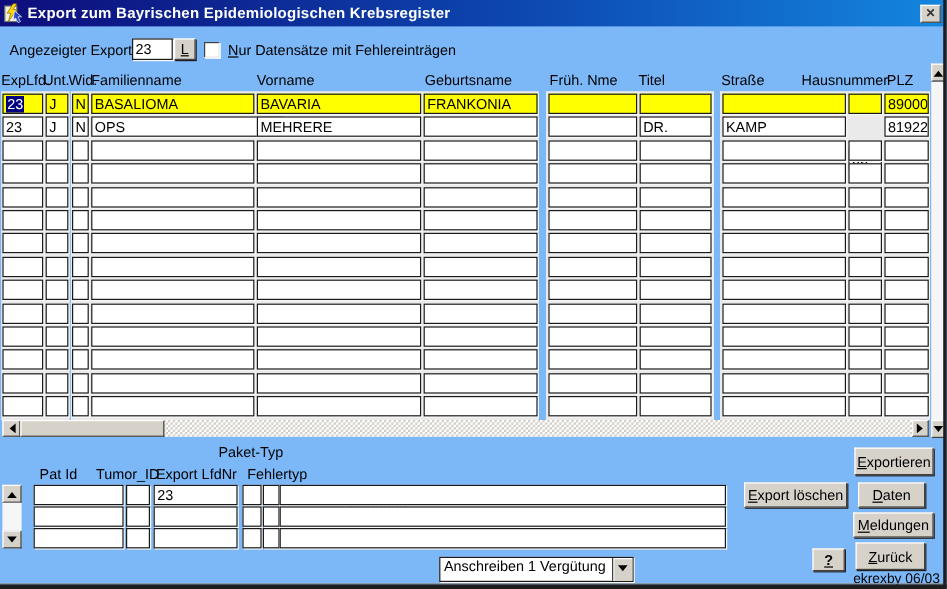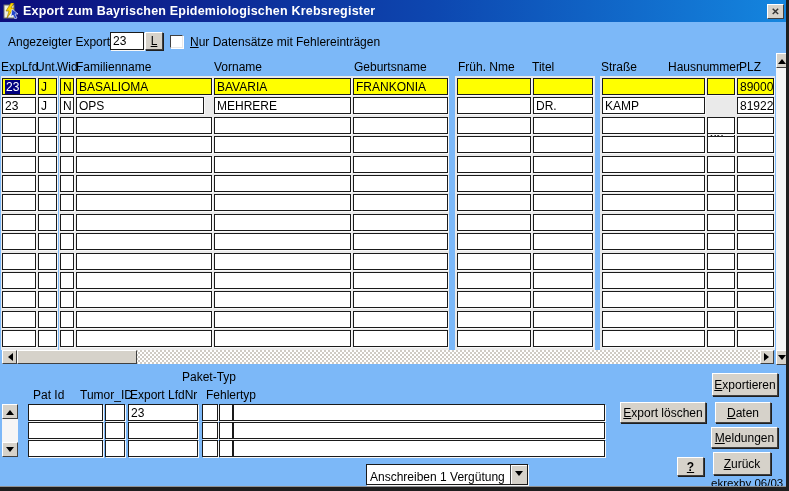--- a/index.html
+++ b/index.html
@@ -45,21 +45,21 @@
     background-image:linear-gradient(45deg,#cfcbc4 25%,transparent 25%,transparent 75%,#cfcbc4 75%),
                      linear-gradient(45deg,#cfcbc4 25%,transparent 25%,transparent 75%,#cfcbc4 75%);
     background-size:4px 4px;background-position:0 0,2px 2px;}
   .thumb{position:absolute;background:#D6D2CA;border:1px solid;border-color:#fff #404040 #404040 #fff;}
   .tl{width:0;height:0;border:4px solid transparent;border-right:5px solid #000;margin-right:3px;}
   .tr{width:0;height:0;border:4px solid transparent;border-left:5px solid #000;margin-left:3px;}
   .tu{width:0;height:0;border:4px solid transparent;border-bottom:5px solid #000;margin-bottom:3px;}
   .td{width:0;height:0;border:4px solid transparent;border-top:5px solid #000;margin-top:3px;}
   
   .dd{position:absolute;background:#fff;border:1px solid #1a1a1a;box-shadow:1px 1px 0 #f8f8f8;
-    display:flex;align-items:flex-end;}
+    display:flex;align-items:flex-start;}
   .dd .ddval{flex:1;padding:0 3px;white-space:nowrap;overflow:hidden;}
   .ddbtn{width:17px;height:100%;background:#D6D2CA;border-left:1px solid #404040;
     box-shadow:inset 1px 1px 0 #fff;display:flex;align-items:center;justify-content:center;}
   
   .edge{position:absolute;}
   u{text-decoration:underline;}
 </style>
 </head>
 <body>
 
@@ -108,21 +108,21 @@
       <div class="c hl" style="left: 214px; top: 78px; width: 137px;">BAVARIA</div>
       <div class="c hl" style="left: 353px; top: 78px; width: 95px;">FRANKONIA</div>
       <div class="c hl" style="left: 457px; top: 78px; width: 74px;"></div>
       <div class="c hl" style="left: 533px; top: 78px; width: 60px;"></div>
       <div class="c hl" style="left: 602px; top: 78px; width: 103px;"></div>
       <div class="c hl" style="left: 707px; top: 78px; width: 28px;"></div>
       <div class="c hl" style="left: 737px; top: 78px; width: 37px;">89000</div>
       <div class="c" style="left: 2px; top: 97px; width: 34px;">23</div>
       <div class="c" style="left: 38px; top: 97px; width: 19px;">J</div>
       <div class="c" style="left: 60px; top: 97px; width: 14px;">N</div>
-      <div class="c" style="left: 76px; top: 97px; width: 128px;">OPS</div>
+      <div class="c" style="left: 76px; top: 97px; width: 160px;">OPS</div>
       <div class="c" style="left: 214px; top: 97px; width: 137px;">MEHRERE</div>
       <div class="c" style="left: 353px; top: 97px; width: 95px;"></div>
       <div class="c" style="left: 457px; top: 97px; width: 74px;"></div>
       <div class="c" style="left: 533px; top: 97px; width: 60px;">DR.</div>
       <div class="c" style="left: 602px; top: 97px; width: 103px;">KAMP</div>
       <div class="c" style="left: 707px; top: 97px; width: 28px; margin-top: 27px;">53</div>
       <div class="c" style="left: 737px; top: 97px; width: 37px;">81922</div>
       <div class="c" style="left: 2px; top: 117px; width: 34px;"></div>
       <div class="c" style="left: 38px; top: 117px; width: 19px;"></div>
       <div class="c" style="left: 60px; top: 117px; width: 14px;"></div>

